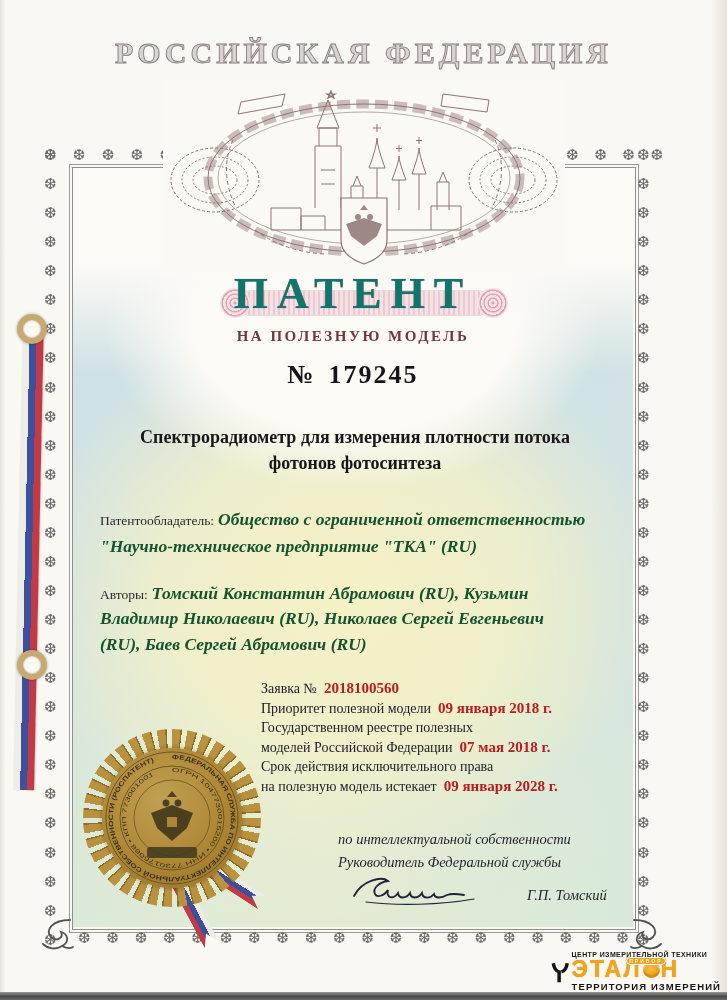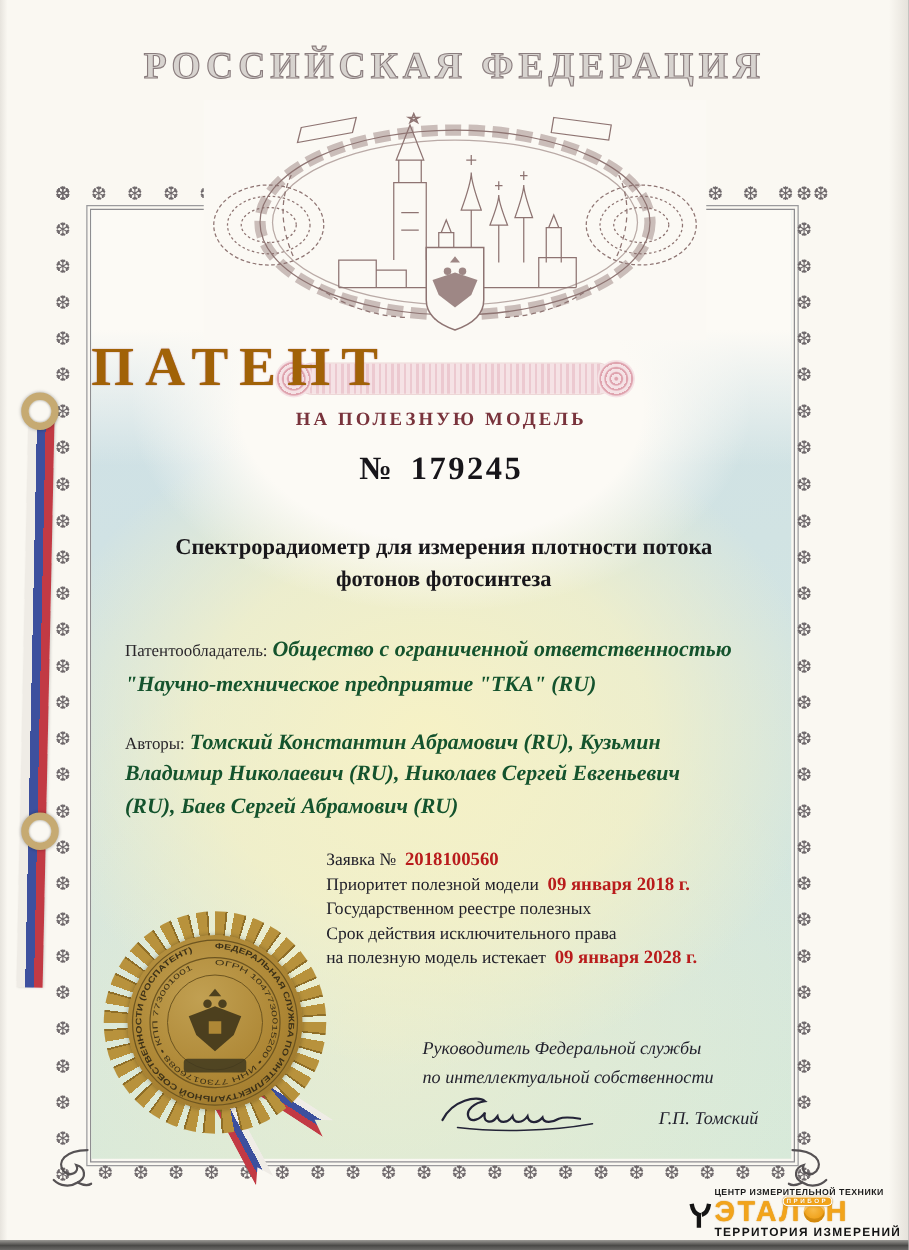--- a/index.html
+++ b/index.html
@@ -32,22 +32,22 @@
       font-size:30px;font-weight:bold;letter-spacing:4px;
       color:rgba(126,115,117,.28);-webkit-text-stroke:0.9px #8a7d7e;}
   .emblem{position:absolute;left:163px;top:80px;width:402px;height:192px;background:#fbf9f4;z-index:3;}
   
   .band{position:absolute;left:238px;top:291px;width:252px;height:24px;border-radius:12px;z-index:3;
       background:repeating-linear-gradient(90deg,#ecc9d0 0 2px,#f5e2e5 2px 5px);
       box-shadow:0 0 0 1px rgba(210,150,160,.35);}
   .band:before,.band:after{content:"";position:absolute;top:-3px;width:30px;height:30px;border-radius:50%;
       background:repeating-radial-gradient(circle,#dfa4af 0 1px,#f5e2e5 2px 4px);}
   .band:before{left:-18px;} .band:after{right:-18px;}
-  .patent-word{position:absolute;left:73px;top:268px;width:560px;z-index:4;
-      font-size:44px;font-weight:bold;letter-spacing:9px;color:#a16207;
+  .patent-word{position:absolute;left:73px;top:268px;width:560px;text-align:center;z-index:4;
+      font-size:44px;font-weight:bold;letter-spacing:9px;color:#0f766e;
       text-shadow:0 0 1px #a85b66;}
   .patent-subtype{position:absolute;left:73px;top:328px;width:560px;text-align:center;z-index:4;
       font-size:15px;font-weight:bold;letter-spacing:2.5px;color:#79333c;}
   .patent-number{position:absolute;left:73px;top:360px;width:560px;text-align:center;z-index:4;
       font-size:26px;font-weight:bold;color:#17151a;letter-spacing:1px;}
   .patent-number .num{margin-left:14px;letter-spacing:2px;}
   
   .invention-title{position:absolute;left:95px;top:424px;width:520px;text-align:center;z-index:4;
       font-size:18px;font-weight:bold;line-height:1.45;color:#18161a;}
   .holder{position:absolute;left:100px;top:506px;width:535px;z-index:4;line-height:1.55;}
@@ -281,27 +281,28 @@
     <div><span class="small-label">Авторы:</span>
       <span class="biv">Томский Константин Абрамович (RU), Кузьмин</span></div>
     <div><span class="biv">Владимир Николаевич (RU), Николаев Сергей Евгеньевич</span></div>
     <div><span class="biv">(RU), Баев Сергей Абрамович (RU)</span></div>
   </div>
 
   <div class="details">
     <div class="drow"><span>Заявка №</span><span class="dval">2018100560</span></div>
     <div class="drow"><span>Приоритет полезной модели</span><span class="dval">09 января 2018 г.</span></div>
     <div class="drow"><span>Государственном реестре полезных</span><span class="dval"></span></div>
+    <div class="drow"><span>моделей Российской Федерации</span><span class="dval">07 мая 2018 г.</span></div>
     <div class="drow"><span>Срок действия исключительного права</span><span class="dval"></span></div>
     <div class="drow"><span>на полезную модель истекает</span><span class="dval">09 января 2028 г.</span></div>
   </div>
 
   <div class="sig">
+    <div>по интеллектуальной собственности</div>
     <div>Руководитель Федеральной службы</div>
-    <div>по интеллектуальной собственности</div>
   </div>
   <svg class="sig-scribble" width="172" height="42" viewBox="0 0 172 42">
     <path d="M6 24 C14 8 34 4 40 9 C32 10 24 16 27 22 C29 26 36 24 40 18 C38 26 45 28 50 21 C51 27 58 27 62 21 C63 27 70 27 74 21 C75 27 82 27 86 22 C87 27 94 26 99 23 C104 21 110 22 116 23" stroke="#232337" stroke-width="1.8" fill="none" stroke-linecap="round"></path>
     <path d="M18 30 C50 34 92 33 126 27" stroke="#232337" stroke-width="1.2" fill="none" stroke-linecap="round"></path>
   </svg>
   <div class="sig-name">Г.П. Томский</div>
 
   <div class="ribbon-v"></div>
   <div class="tail tail1"></div>
   <div class="tail tail2"></div>

